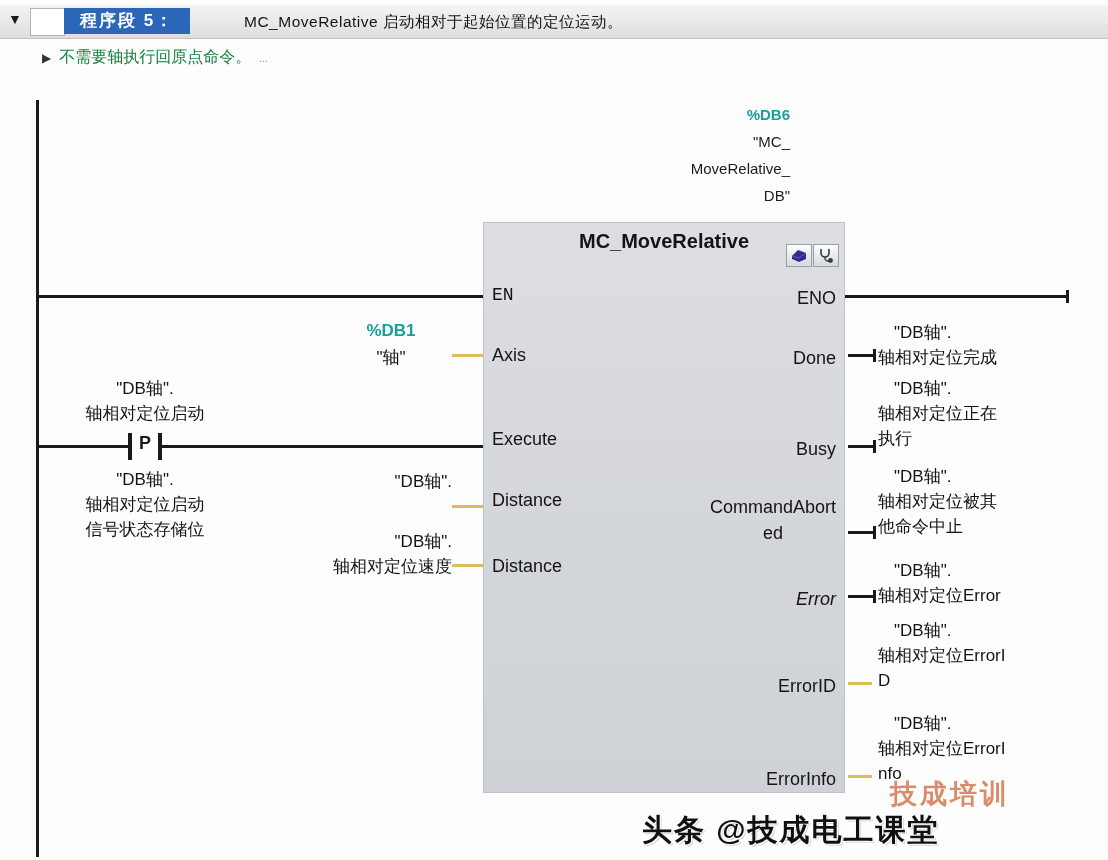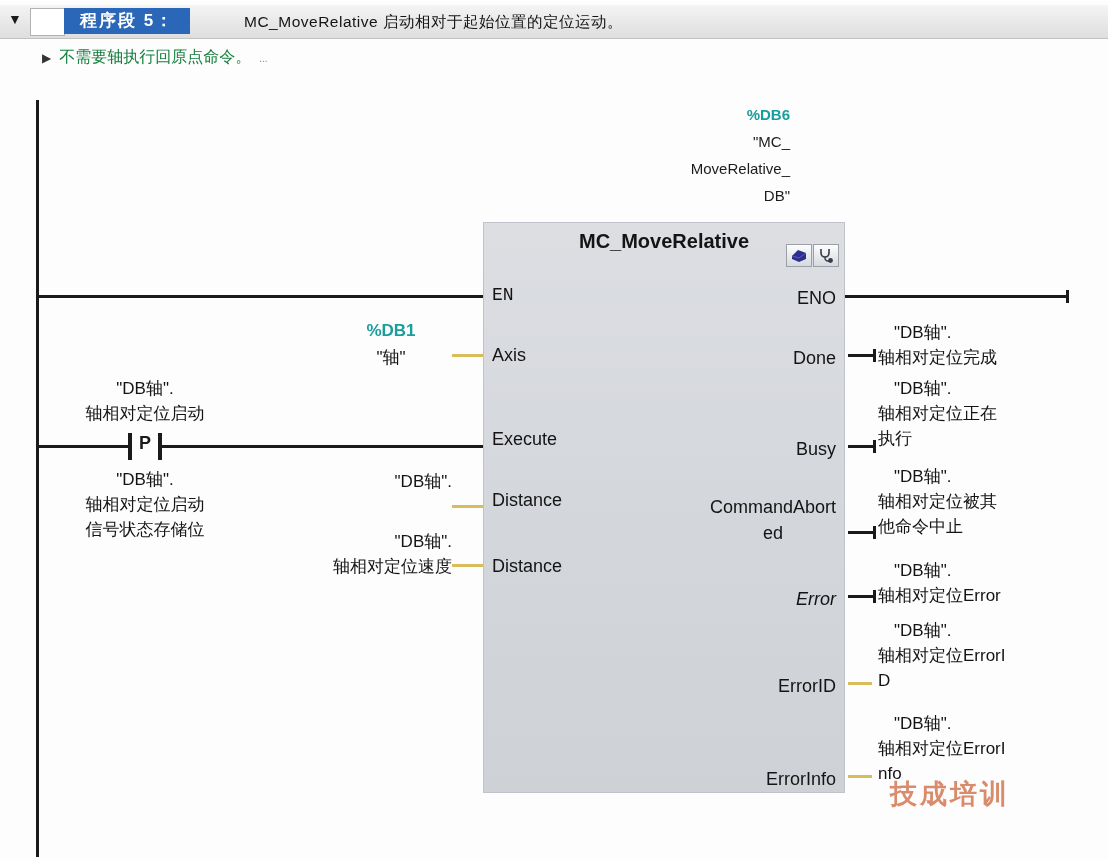--- a/index.html
+++ b/index.html
@@ -188,14 +188,15 @@
     <div>轴相对定位ErrorI</div>
     <div>D</div>
   </div>
   <div class="lbl" style="left:878px;top:711px;">
     <div class="ind">"DB轴".</div>
     <div>轴相对定位ErrorI</div>
     <div>nfo</div>
   </div>
 
   <div class="wm-faint">技成培训</div>
+  <div class="wm-main">头条 @技成电工课堂</div>
 
 </div>
 
 </body></html>

